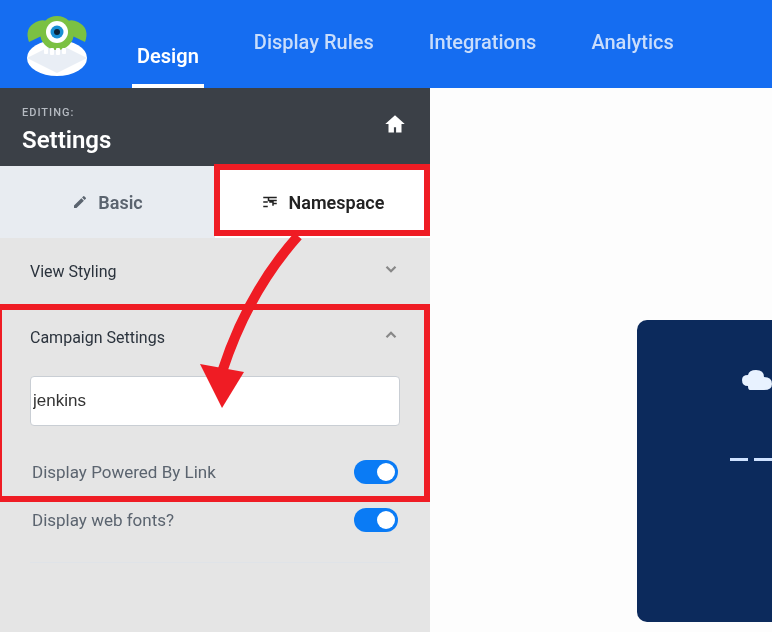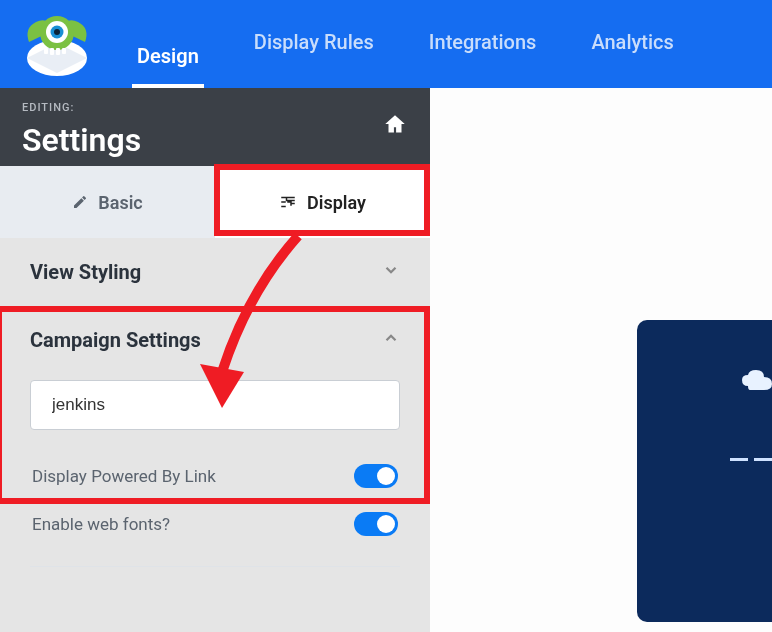--- a/index.html
+++ b/index.html
@@ -65,21 +65,21 @@
       justify-content: space-between;
       height: 78px;
     }
     .editing-text small {
       font-size: 11px;
       letter-spacing: 1px;
       color: #b5bac1;
       font-weight: 500;
     }
     .editing-text h2 {
-      font-size: 32px;
+      font-size: 24px;
       font-weight: 600;
       margin-top: 6px;
     }
     .home-btn {
       color: #fff;
       font-size: 22px;
       cursor: pointer;
     }
     .subtabs {
       display: flex;
@@ -107,22 +107,22 @@
       pointer-events: none;
     }
     .section-header {
       display: flex;
       align-items: center;
       justify-content: space-between;
       padding: 22px 30px;
       cursor: pointer;
     }
     .section-header h3 {
-      font-size: 20px;
-      font-weight: 700;
+      font-size: 16px;
+      font-weight: 400;
       color: #2b333d;
     }
     .chev {
       color: #888;
     }
     .field {
       padding: 6px 30px 22px 30px;
     }
     .field-label {
       display: flex;
@@ -142,21 +142,21 @@
       align-items: center;
       justify-content: center;
       font-size: 12px;
       font-weight: 700;
     }
     .text-input {
       width: 100%;
       height: 50px;
       border: 1px solid #c9ced4;
       border-radius: 4px;
-      padding: 0 21px;
+      padding: 0 2px;
       font-size: 17px;
       color: #333;
     }
     .toggle-row {
       display: flex;
       align-items: center;
       justify-content: space-between;
       padding: 12px 32px;
       font-size: 17px;
       color: #5b646f;
@@ -271,21 +271,21 @@
       <div class="subtab">
         <svg width="16" height="16" viewBox="0 0 24 24" fill="#5b646f">
             <path d="M3 17.25V21h3.75L17.81 9.94l-3.75-3.75L3 17.25zM20.71 7.04a1 1 0 0 0 0-1.41l-2.34-2.34a1 1 0 0 0-1.41 0l-1.83 1.83 3.75 3.75 1.83-1.83z"></path>
           </svg>
         <span>Basic</span>
       </div>
       <div class="subtab active">
         <svg width="18" height="18" viewBox="0 0 24 24" fill="#222">
             <path d="M3 17h6v2H3v-2zm0-6h12v2H3v-2zm0-6h18v2H3V5zm14 12v-2h4v-2h-4v-2h-2v6h2zm-6-8V7h-2v6h2v-2h10V9H11z"></path>
           </svg>
-        <span>Display</span>
+        <span>Namespace</span>
       </div>
       <div class="advanced-box" style="left:214px; top:-2px; width:216px; height:72px;"></div>
     </div>
 
     <div class="section-header">
       <h3>View Styling</h3>
       <span class="chev">
         <svg width="18" height="18" viewBox="0 0 24 24" fill="none" stroke="#888" stroke-width="3">
             <polyline points="6 9 12 15 18 9"></polyline>
           </svg>
@@ -308,21 +308,21 @@
         <input class="text-input" value="jenkins" style="">
       </div>
     </div>
 
     <div class="toggle-row">
       <span>Display Powered By Link</span>
       <div class="toggle"></div>
     </div>
 
     <div class="toggle-row">
-      <span>Enable web fonts?</span>
+      <span>Display web fonts?</span>
       <div class="toggle"></div>
     </div>
 
     <hr class="hr">
   </aside>
 
   <div class="canvas">
     <div class="preview-card">
       <svg class="cloud" viewBox="0 0 30 24">
         <path d="M6 18 Q0 18 0 12 Q0 7 6 7 Q7 2 14 2 Q22 2 22 9 Q30 9 30 16 Q30 22 22 22 H8 Q6 22 6 18Z" fill="#e8f2ff"></path>

